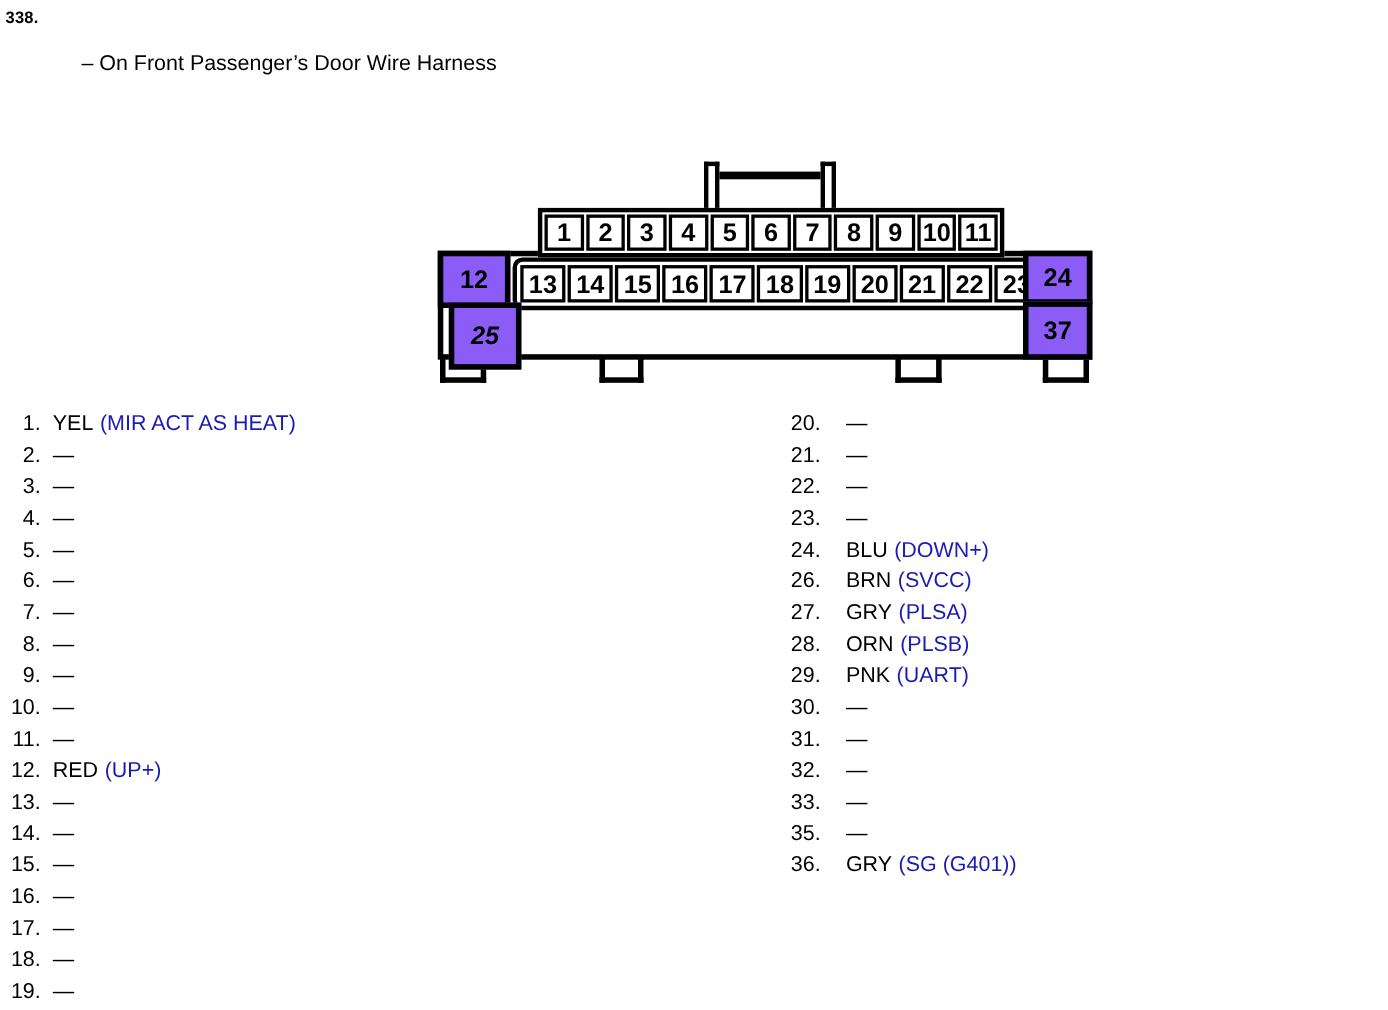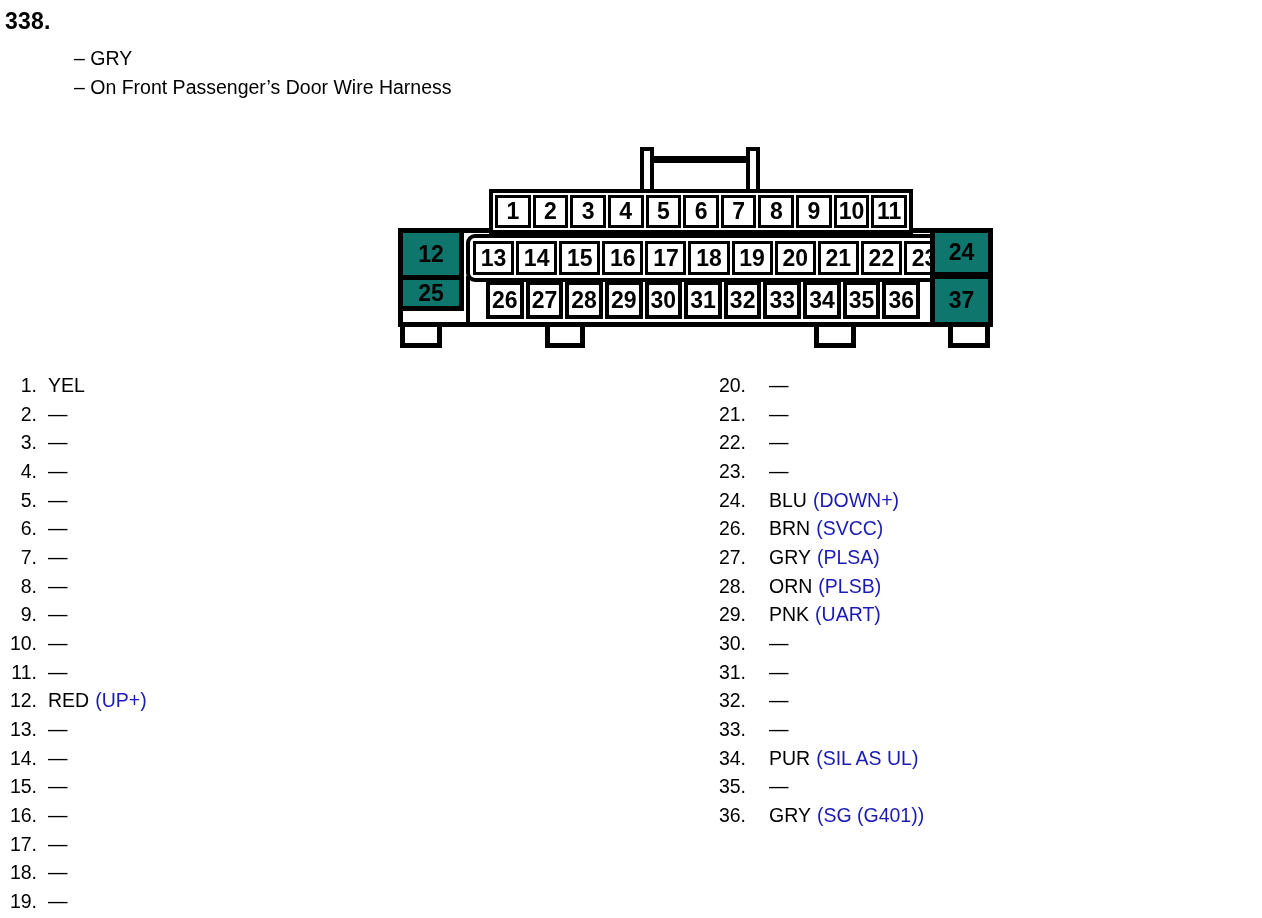--- a/index.html
+++ b/index.html
@@ -4,21 +4,21 @@
 <style>
   * { margin:0; padding:0; box-sizing:border-box; }
   html,body { background:#ffffff; }
   body {
     width:1262px; height:918px; position:relative; overflow:hidden;
     font-family:"Liberation Sans","DejaVu Sans",sans-serif; color:#000;
   }
   :root { --blue:#1b1bb3; --line:#000; }
 
   
-  .sec-head { position:absolute; top:8px; left:5px; display:flex; font-weight:bold; font-size:23px; letter-spacing:.2px; }
+  .sec-head { position:absolute; top:8px; left:5px; display:flex; font-weight:bold; font-size:15px; letter-spacing:.2px; }
   .sec-num { width:58px; }
   .sec-title { margin-left:15px; }
   .details { position:absolute; top:44px; left:74px; font-size:19.5px; line-height:28.6px; }
 
   
   .conn { position:absolute; left:0; top:0; width:1262px; height:360px; }
   .abs { position:absolute; }
   .handle-bar { left:644px; top:156px; width:116px; height:7px; background:var(--line); }
   .handle-post { top:147px; width:14px; height:45px; background:#fff; border:4px solid var(--line); border-bottom:none; }
   .post-l { left:640px; } .post-r { left:746px; }
@@ -35,26 +35,26 @@
   .row-mid { left:466px; top:234px; width:492px; height:48px; border:4px solid var(--line); border-radius:9px; padding:3px 9px 3px 3px; }
   .row-bot { left:486px; top:281px; width:434px; height:38px; background:transparent; }
   .pin-cell {
     flex:1 1 0; border:3px solid var(--line); background:#fff;
     display:flex; align-items:center; justify-content:center;
     font-weight:bold; font-size:23px;
   }
   .row-bot .pin-cell { border-width:4px; }
 
   .side-box {
-    background:#0f766e; border:5px solid var(--line);
+    background:#8b5cf6; border:5px solid var(--line);
     display:flex; align-items:center; justify-content:center;
     font-weight:bold; font-size:23px;
   }
   .box-12 { left:398px; top:228px; width:66px; height:52px; }
-  .box-25 { left:398px; top:275px; width:66px; height:36px; }
+  .box-25 { left:408px; top:275px; width:66px; height:61px;font-style:italic; }
   .box-24 { left:930px; top:228px; width:63px; height:49px; }
   .box-37 { left:930px; top:274px; width:63px; height:53px; }
 
   
   .pin-col { position:absolute; top:371px; font-size:19.5px; line-height:28.65px; white-space:nowrap; }
   .col-left { left:0; }
   .col-right { left:700px; }
   .pin-row { display:flex; }
   .pin-num { text-align:right; }
   .col-left .pin-num { width:37px; margin-right:11px; }
@@ -62,21 +62,20 @@
   .pin-signal { color:var(--blue); margin-left:6px; }
 </style>
 </head>
 <body>
 
 <div class="sec-head">
   <span class="sec-num">338.</span>
 </div>
 <div class="details">
 
-    <div>– GRY</div>
 
 
     <div>– On Front Passenger’s Door Wire Harness</div>
   </div>
 
 <div class="conn">
   <div class="abs handle-bar"></div>
   <div class="abs handle-post post-l"></div>
   <div class="abs handle-post post-r"></div>
 
@@ -131,56 +130,33 @@
 
       <div class="pin-cell">20</div>
 
       <div class="pin-cell">21</div>
 
       <div class="pin-cell">22</div>
 
       <div class="pin-cell">23</div>
     </div>
 
-  <div class="abs pin-strip row-bot">
-
-      <div class="pin-cell">26</div>
-
-      <div class="pin-cell">27</div>
-
-      <div class="pin-cell">28</div>
-
-      <div class="pin-cell">29</div>
-
-      <div class="pin-cell">30</div>
-
-      <div class="pin-cell">31</div>
-
-      <div class="pin-cell">32</div>
-
-      <div class="pin-cell">33</div>
-
-      <div class="pin-cell">34</div>
-
-      <div class="pin-cell">35</div>
-
-      <div class="pin-cell">36</div>
-    </div>
 
   <div class="abs side-box box-12">12</div>
   <div class="abs side-box box-25">25</div>
   <div class="abs side-box box-24">24</div>
   <div class="abs side-box box-37">37</div>
 </div>
 
 <div class="pin-col col-left">
 
     <div class="pin-row">
       <span class="pin-num">1.</span>
       <span class="pin-wire">YEL</span>
+      <span class="pin-signal">(MIR ACT AS HEAT)</span>
     </div>
 
     <div class="pin-row">
       <span class="pin-num">2.</span>
       <span class="pin-wire">—</span>
       <span class="pin-signal"></span>
     </div>
 
     <div class="pin-row">
       <span class="pin-num">3.</span>
@@ -359,25 +335,20 @@
       <span class="pin-wire">—</span>
       <span class="pin-signal"></span>
     </div>
 
     <div class="pin-row">
       <span class="pin-num">33.</span>
       <span class="pin-wire">—</span>
       <span class="pin-signal"></span>
     </div>
 
-    <div class="pin-row">
-      <span class="pin-num">34.</span>
-      <span class="pin-wire">PUR</span>
-      <span class="pin-signal">(SIL AS UL)</span>
-    </div>
 
     <div class="pin-row">
       <span class="pin-num">35.</span>
       <span class="pin-wire">—</span>
       <span class="pin-signal"></span>
     </div>
 
     <div class="pin-row">
       <span class="pin-num">36.</span>
       <span class="pin-wire">GRY</span>

